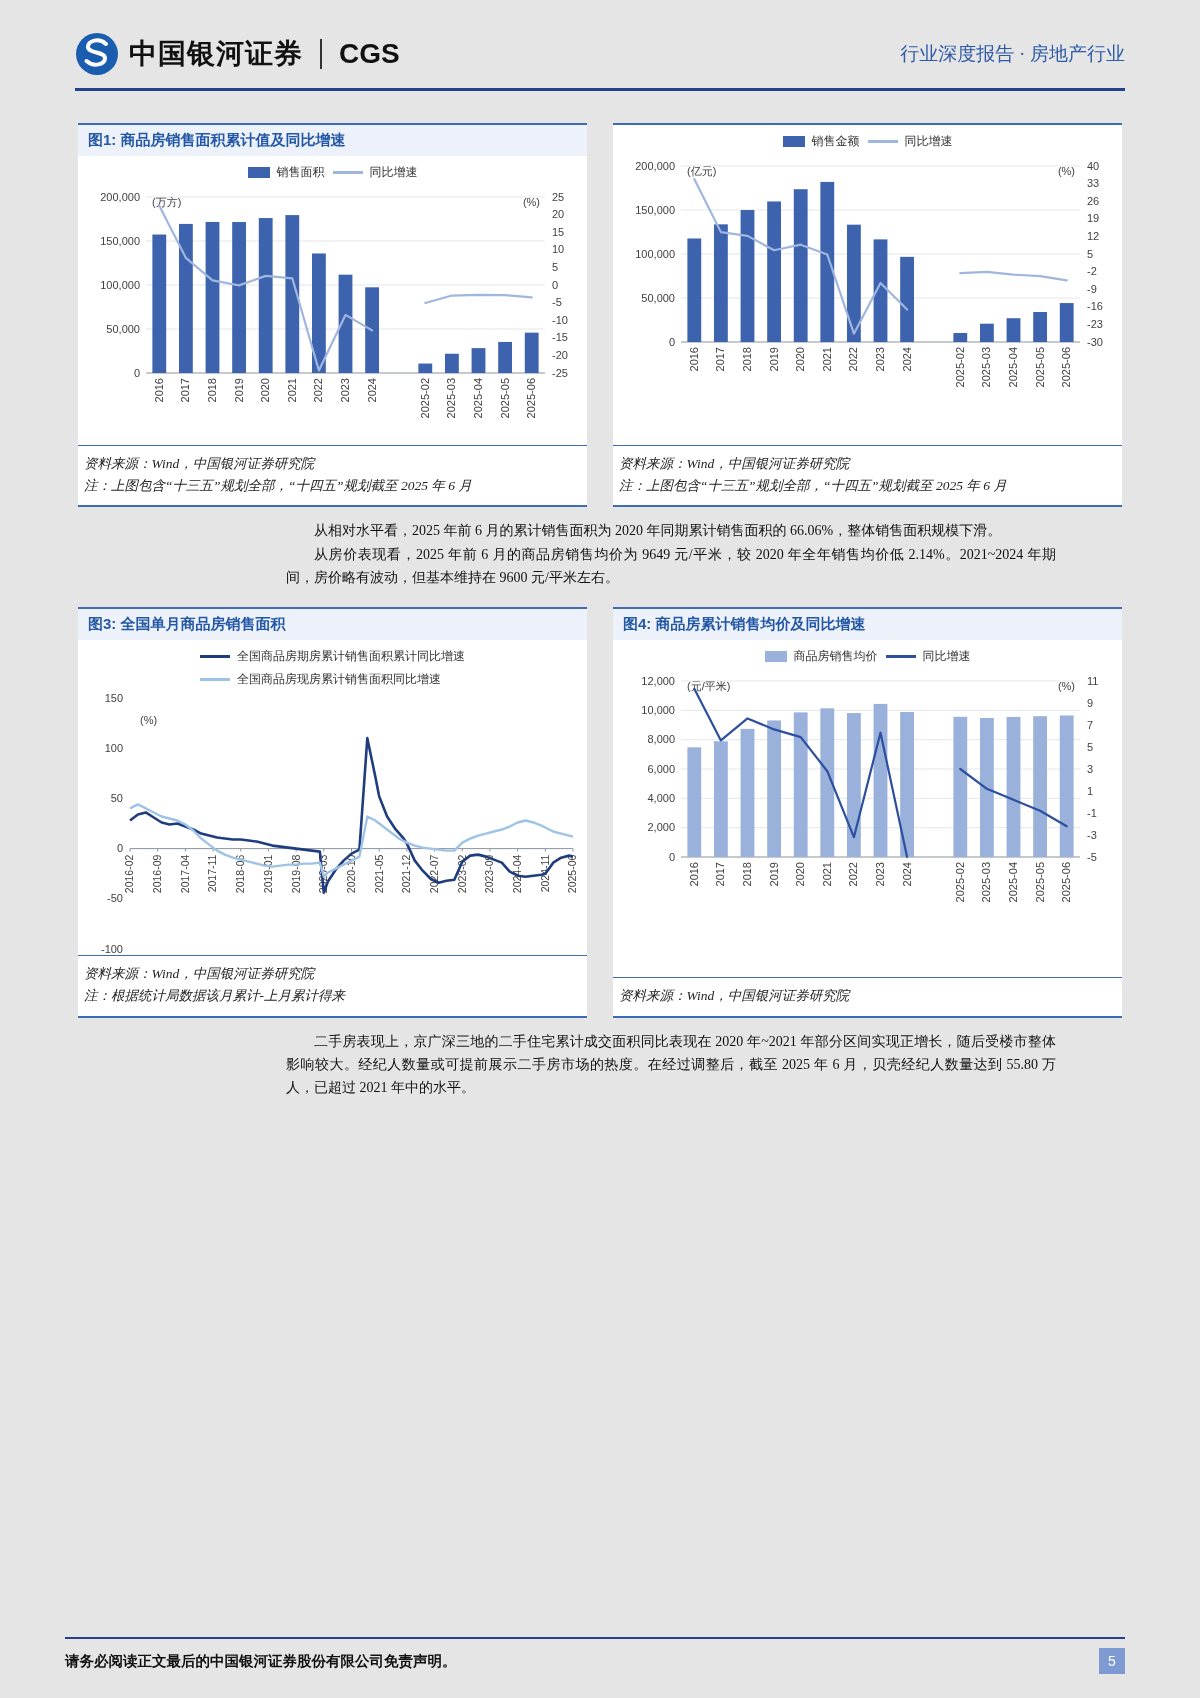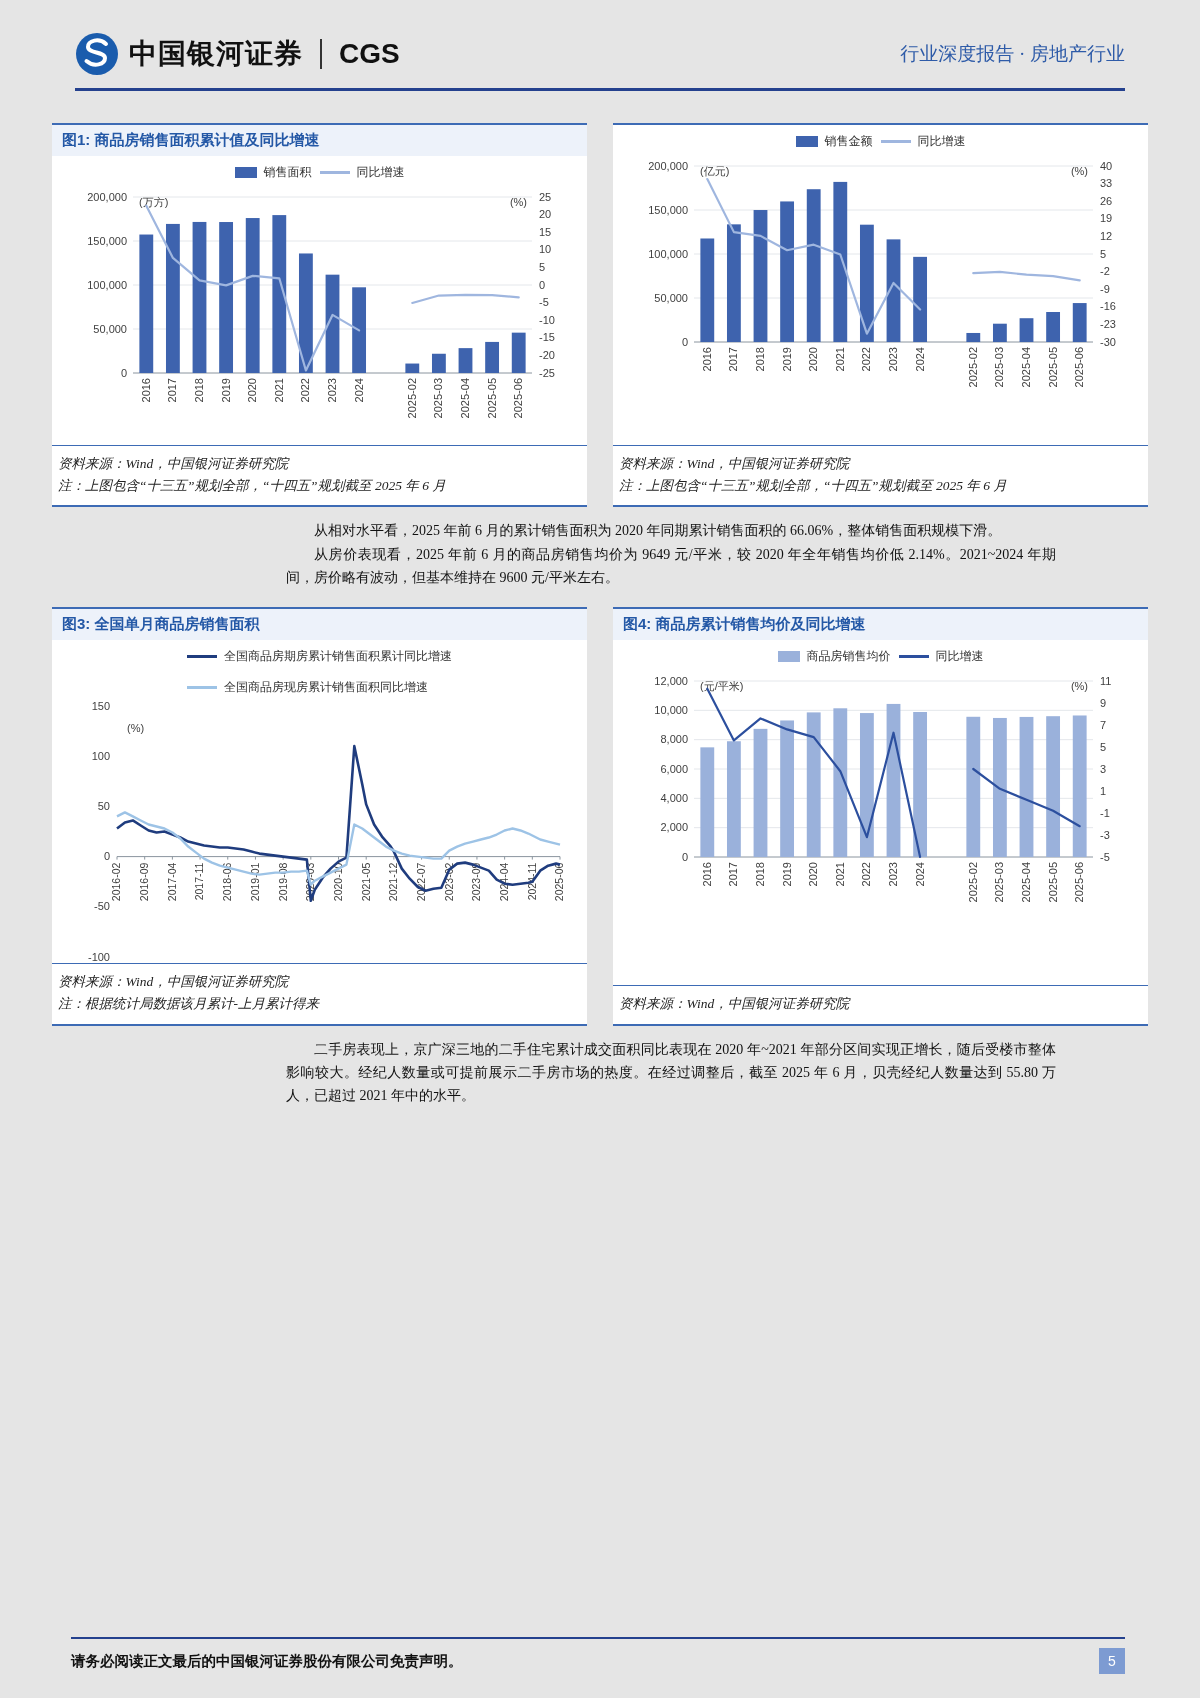--- a/index.html
+++ b/index.html
@@ -11,42 +11,42 @@
   header { display:flex; justify-content:space-between; align-items:center; padding:32px 75px 12px 75px; }
   .brand { display:flex; align-items:center; gap:10px; font-family:"Liberation Sans", sans-serif; }
   .logo-mark { width:44px; height:44px; }
   .brand-cn { font-size:28px; font-weight:bold; letter-spacing:1px; color:#111; }
   .brand-divider { width:2px; height:30px; background:#333; margin:0 7px; }
   .brand-en { font-size:28px; font-weight:bold; color:#111; }
   .report-type { color:#2E5BA8; font-size:19px; }
   .header-rule { margin:0 75px; height:3px; background:#24418E; }
 
   
-  .fig-row { display:flex; gap:26px; padding:0 52px; margin-top:32px; }
+  .fig-row { display:flex; gap:26px; padding:0 78px; margin-top:32px; }
   .fig { flex:1; display:flex; flex-direction:column; background:#fff;
          border-top:2px solid #3D6BB5; border-bottom:2px solid #3D6BB5; }
   .fig-title { font-family:"Liberation Sans", sans-serif; font-size:15px; font-weight:bold;
                color:#2458A6; background:#EDF2FA; padding:6px 10px; }
   .legend { display:flex; justify-content:center; align-items:center; gap:8px;
             font-family:"Liberation Sans", sans-serif; font-size:12px; color:#333; margin-top:8px; min-height:16px; }
-  .legend.stacked { flex-direction:column; gap:14px; align-items:flex-start; width:fit-content; margin:8px auto 0; }
+  .legend.stacked { flex-direction:column; gap:6px; align-items:flex-start; width:fit-content; margin:8px auto 0; }
   .legend-item { display:flex; align-items:center; gap:7px; }
   .swatch-bar { width:22px; height:11px; display:inline-block; }
   .swatch-line { width:30px; height:3px; display:inline-block; }
   .chart { display:block; margin:2px auto 0; }
   .fig-foot { margin-top:auto; border-top:1.5px solid #3D6BB5; padding:7px 6px 9px 6px;
               font-size:13.5px; font-style:italic; color:#222; }
   .source, .note { line-height:1.6; }
 
   
   .body-text { margin:12px 144px 0 286px; font-size:14px; line-height:1.67; text-align:justify; color:#111; }
   .body-text p { text-indent:2em; }
 
   
-  footer { position:absolute; left:71px; right:75px; bottom:24px; }
+  footer { position:absolute; left:65px; right:75px; bottom:24px; }
   .footer-rule { height:2px; background:#24418E; margin-bottom:9px; }
   .footer-row { display:flex; justify-content:space-between; align-items:center; }
   .disclaimer { font-size:14.5px; font-weight:600; color:#111; }
   .page-num { width:26px; height:26px; background:#7D9BD2; color:#fff; display:flex; align-items:center;
               justify-content:center; font-family:"Liberation Sans", sans-serif; font-size:14px; }
 </style>
 </head>
 <body>
 
 <div class="page">

